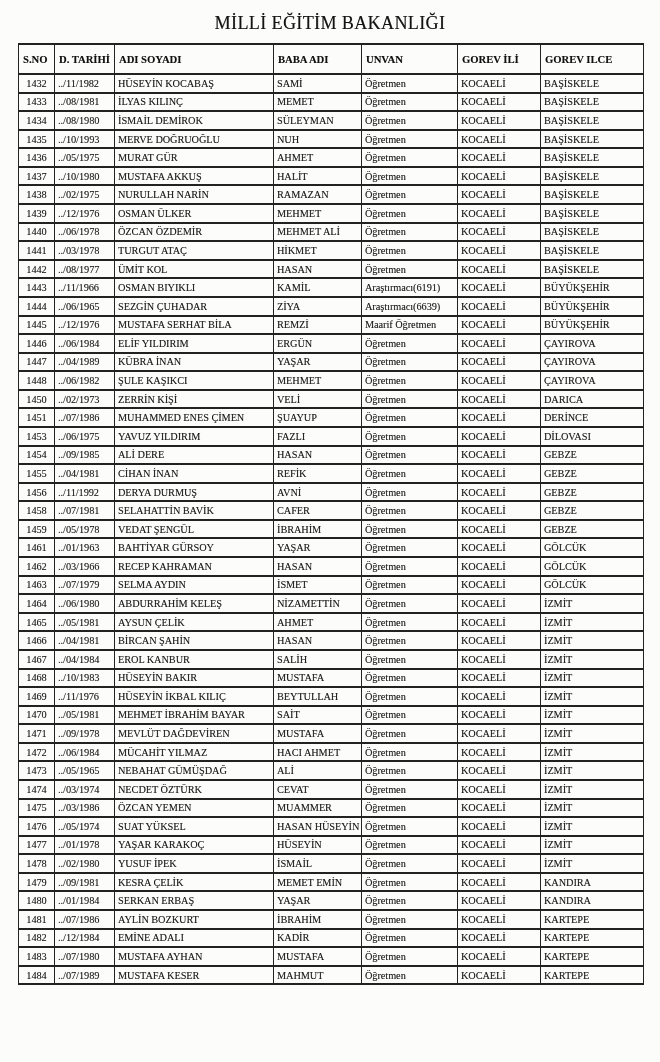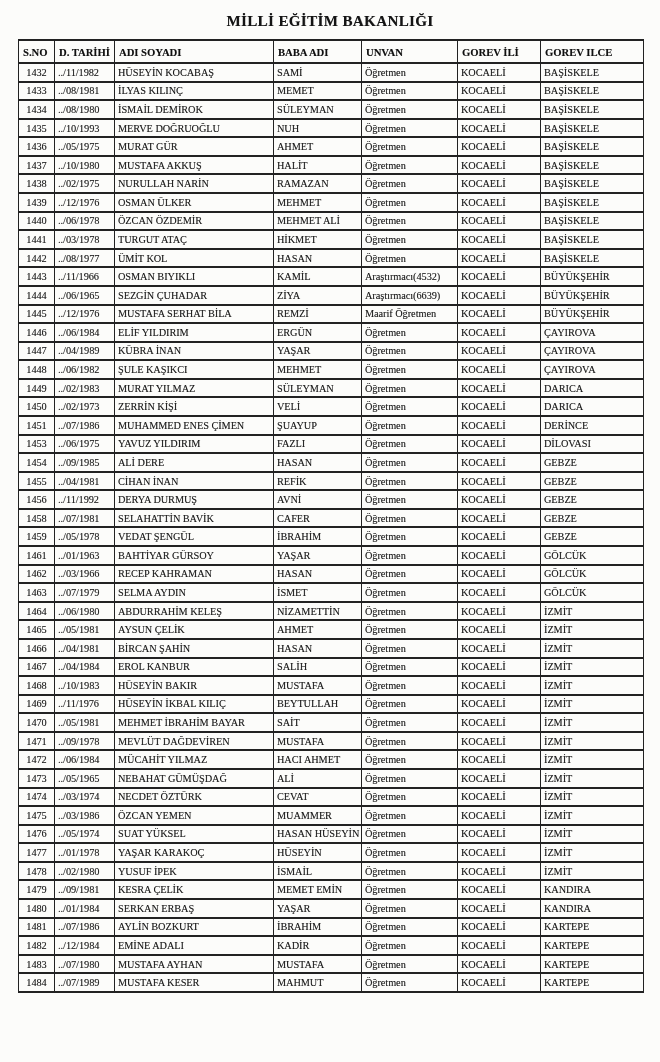--- a/index.html
+++ b/index.html
@@ -14,22 +14,22 @@
   }
   .page {
     position: relative;
     width: 660px;
     height: 1062px;
   }
   .doc-title {
     margin: 0;
     padding-top: 13px;
     text-align: center;
-    font-size: 15px;
-    font-weight: bold;
+    font-size: 18px;
+    font-weight: normal;
     letter-spacing: 0.4px;
     color: #141414;
     text-shadow: 0.3px 0 0 rgba(20,20,20,0.45);
   }
   table.records {
     border-collapse: collapse;
     table-layout: fixed;
     width: 625px;
     margin: 9px 0 0 18px;
   }
@@ -41,21 +41,21 @@
     overflow: hidden;
     white-space: nowrap;
     box-sizing: border-box;
     text-shadow: 0.25px 0 0 rgba(20,20,20,0.4);
   }
   table.records th {
     font-size: 10.6px;
     font-weight: bold;
     text-align: left;
     padding: 5px 3px 4px 4px;
-    height: 23px;
+    height: 30px;
     color: #111;
   }
   table.records td {
     font-size: 10.2px;
     padding: 0 3px;
     height: 18.58px;
     color: #1b1b1b;
   }
   table.records td.col-sno {
     text-align: center;
@@ -195,21 +195,21 @@
           <td class="col-baba">HASAN</td>
           <td class="col-unvan">Öğretmen</td>
           <td class="col-il">KOCAELİ</td>
           <td class="col-ilce">BAŞİSKELE</td>
         </tr>
         <tr>
           <td class="col-sno">1443</td>
           <td class="col-date">../11/1966</td>
           <td class="col-name">OSMAN BIYIKLI</td>
           <td class="col-baba">KAMİL</td>
-          <td class="col-unvan">Araştırmacı(4532)</td>
+          <td class="col-unvan">Araştırmacı(6191)</td>
           <td class="col-il">KOCAELİ</td>
           <td class="col-ilce">BÜYÜKŞEHİR</td>
         </tr>
         <tr>
           <td class="col-sno">1444</td>
           <td class="col-date">../06/1965</td>
           <td class="col-name">SEZGİN ÇUHADAR</td>
           <td class="col-baba">ZİYA</td>
           <td class="col-unvan">Araştırmacı(6639)</td>
           <td class="col-il">KOCAELİ</td>
@@ -245,29 +245,20 @@
         <tr>
           <td class="col-sno">1448</td>
           <td class="col-date">../06/1982</td>
           <td class="col-name">ŞULE KAŞIKCI</td>
           <td class="col-baba">MEHMET</td>
           <td class="col-unvan">Öğretmen</td>
           <td class="col-il">KOCAELİ</td>
           <td class="col-ilce">ÇAYIROVA</td>
         </tr>
         <tr>
-          <td class="col-sno">1449</td>
-          <td class="col-date">../02/1983</td>
-          <td class="col-name">MURAT YILMAZ</td>
-          <td class="col-baba">SÜLEYMAN</td>
-          <td class="col-unvan">Öğretmen</td>
-          <td class="col-il">KOCAELİ</td>
-          <td class="col-ilce">DARICA</td>
-        </tr>
-        <tr>
           <td class="col-sno">1450</td>
           <td class="col-date">../02/1973</td>
           <td class="col-name">ZERRİN KİŞİ</td>
           <td class="col-baba">VELİ</td>
           <td class="col-unvan">Öğretmen</td>
           <td class="col-il">KOCAELİ</td>
           <td class="col-ilce">DARICA</td>
         </tr>
         <tr>
           <td class="col-sno">1451</td>

